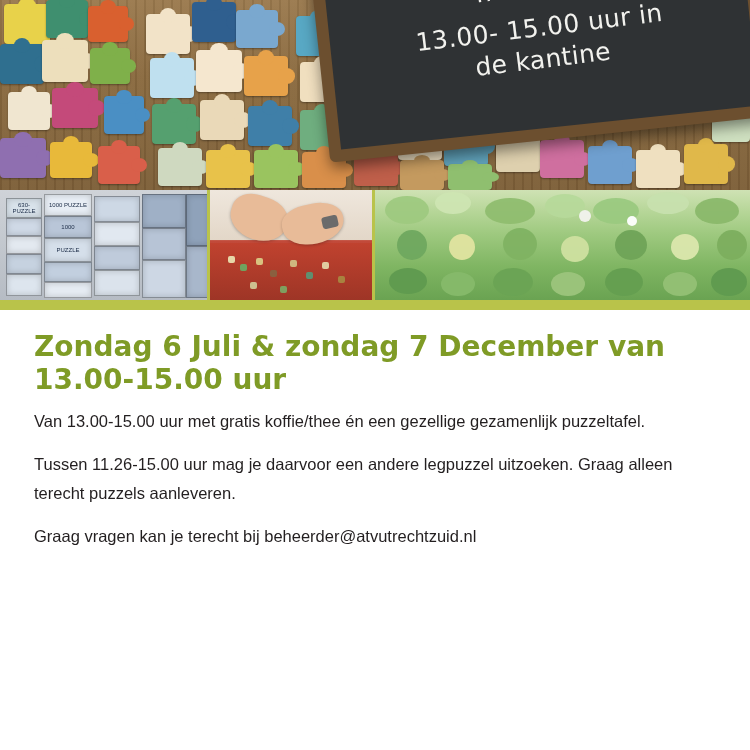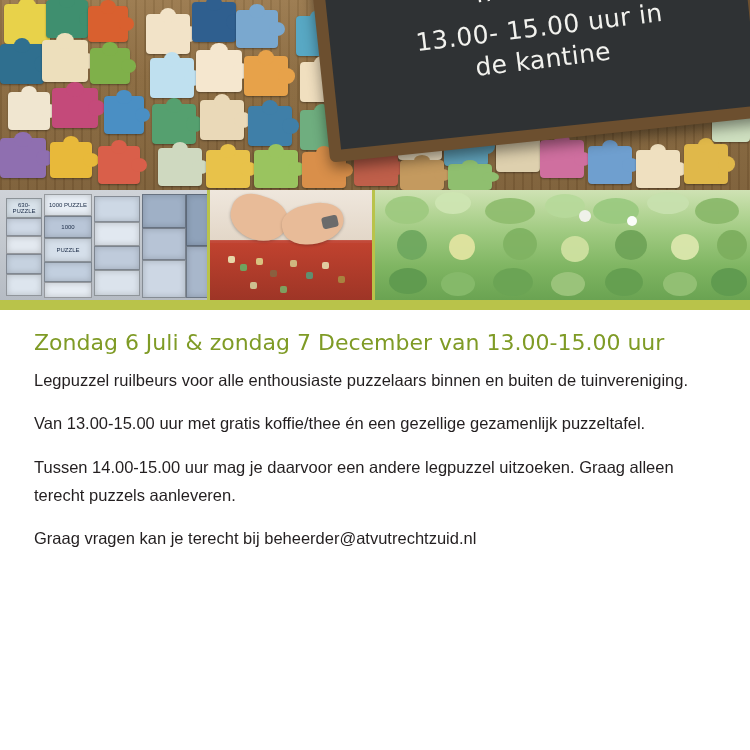--- a/index.html
+++ b/index.html
@@ -179,22 +179,22 @@
   .subtitle {
     color: #8aaa2e;
     font-family: "Liberation Sans", sans-serif;
     font-size: 25px;
     letter-spacing: 0.2px;
     margin: 0 0 8px 0;
   }
   .dateline {
     color: #7f9b26;
     font-family: "DejaVu Sans", sans-serif;
-    font-size: 22px;
-    font-weight: normal;
+    font-size: 28px;
+    font-weight: bold;
     margin: 0 0 14px 0;
   }
   .para {
     color: #231f20;
     font-family: "Liberation Sans", sans-serif;
     font-size: 16.5px;
     line-height: 1.35;
     margin: 0 0 21px 0;
   }
   .para.tight { margin-bottom: 6px; }
@@ -339,18 +339,17 @@
     <div class="blob" style="left:204px; top:20px; width:12px; height:12px; background:#f2f2ee;"></div>
     <div class="blob" style="left:252px; top:26px; width:10px; height:10px; background:#ffffff;"></div>
   </div>
 </div>
 
 <div class="green-rule"></div>
 
 <div class="content">
   <div class="dateline">Zondag 6 Juli &amp; zondag 7 December van 13.00-15.00  uur</div>
 
-  <p class="para">Legpuzzel ruilbeurs voor alle enthousiaste puzzelaars binnen en buiten de tuinvereniging.</p>
   <p class="para">Van  13.00-15.00 uur met gratis koffie/thee én een gezellige gezamenlijk puzzeltafel.</p>
-  <p class="para tight">Tussen 14.00-15.00 uur mag je daarvoor een andere legpuzzel uitzoeken. Graag alleen</p>
+  <p class="para tight">Tussen 11.26-15.00 uur mag je daarvoor een andere legpuzzel uitzoeken. Graag alleen</p>
   <p class="para">terecht puzzels aanleveren.</p>
   <p class="para">Graag vragen kan je terecht bij beheerder@atvutrechtzuid.nl</p>
 </div>
 
 </body></html>

